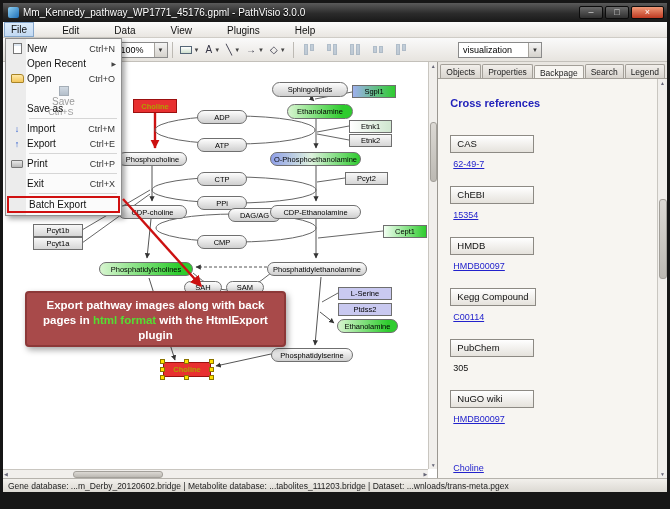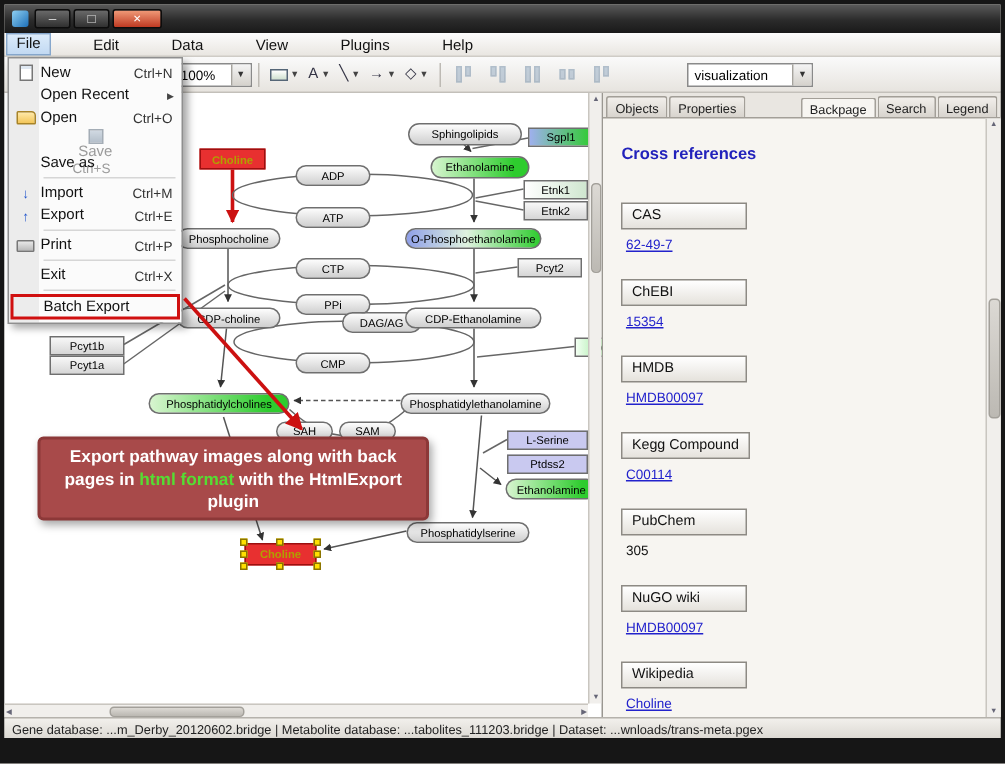--- a/index.html
+++ b/index.html
@@ -75,21 +75,21 @@
   .sb.h { left:0; right:9px; bottom:0; height:9px; border-top:1px solid #c9c6c0; display:flex; justify-content:space-between; align-items:center; }
   .sb-arrow { font-size:5px; color:#667; padding:1px; }
   .sb-thumb { background:linear-gradient(#dcd9d4,#bcb9b3); border:1px solid #a3a09a; border-radius:3px; }
   .sb.v .sb-thumb { width:7px; height:60px; position:absolute; top:60px; left:1px; }
   .sb.h .sb-thumb { height:7px; width:90px; position:absolute; left:70px; top:1px; }
 
   
   .sidepanel { flex:1; background:#e9e6e1; display:flex; flex-direction:column; position:relative; }
   .tabs { display:flex; gap:1px; padding:2px 2px 0; height:16px; }
   .tab { font-size:8.5px; padding:2px 5px; background:linear-gradient(#f2efeb,#d8d4ce); border:1px solid #a39f98; border-bottom:none; border-radius:2px 2px 0 0; color:#222; }
-  .tab.active { background:#f7f5f1; position:relative; top:1px;margin-left:36px; }
+  .tab.active { background:#f7f5f1; position:relative; top:1px; }
   .panel-body { flex:1; background:#f7f5f1; border-top:1px solid #a39f98; padding:8px 20px 6px 12px; position:relative; overflow:hidden; }
   .xref-heading { color:#2222bb; font-weight:bold; font-size:11px; margin:10px 0 24px; }
   .ref { margin-bottom:13px; }
   .ref-box { display:inline-block; min-width:84px; padding:2px 6px 3px; border:1px solid #8d8a84; background:linear-gradient(#ffffff,#e5e2dc); font-size:9.5px; color:#111; }
   .ref-link { display:inline-block; margin:5px 0 0 3px; color:#2222cc; text-decoration:underline; font-size:9px; cursor:pointer; }
   .ref-plain { display:inline-block; margin:5px 0 0 3px; color:#111; font-size:9px; }
   .panel-scroll { position:absolute; right:0; top:17px; bottom:0; width:10px; background:#f1efec; border-left:1px solid #c9c6c0; display:flex; flex-direction:column; justify-content:space-between; align-items:center; }
   .panel-scroll .sb-thumb { width:8px; height:80px; position:absolute; top:120px; left:1px; }
 
   
@@ -110,20 +110,21 @@
 
   .red-arrow-overlay { position:absolute; left:0; top:0; z-index:80; pointer-events:none; }
 </style>
 </head>
 <body>
 
 <div class="window">
 
   <div class="titlebar">
     <span class="app-icon"></span>
+    <span class="title-text">Mm_Kennedy_pathway_WP1771_45176.gpml - PathVisio 3.0.0</span>
     <span class="win-controls">
       <span class="win-btn">–</span>
       <span class="win-btn">□</span>
       <span class="win-btn close">×</span>
     </span>
   </div>
 
   <div class="menubar">
     <span class="menu-item open">File</span>
     <span class="menu-item">Edit</span>
@@ -332,21 +333,21 @@
         </div>
         <div class="ref">
           <div class="ref-box">PubChem</div><br>
           <span class="ref-plain">305</span>
         </div>
         <div class="ref">
           <div class="ref-box">NuGO wiki</div><br>
           <a class="ref-link">HMDB00097</a>
         </div>
         <div class="ref">
-          <div class="ref-box">Wikipedia</div><br>
+          <br>
           <a class="ref-link">Choline</a>
         </div>
 
       </div>
       <div class="panel-scroll">
         <span class="sb-arrow">▲</span>
         <span class="sb-thumb"></span>
         <span class="sb-arrow">▼</span>
       </div>
     </div>

